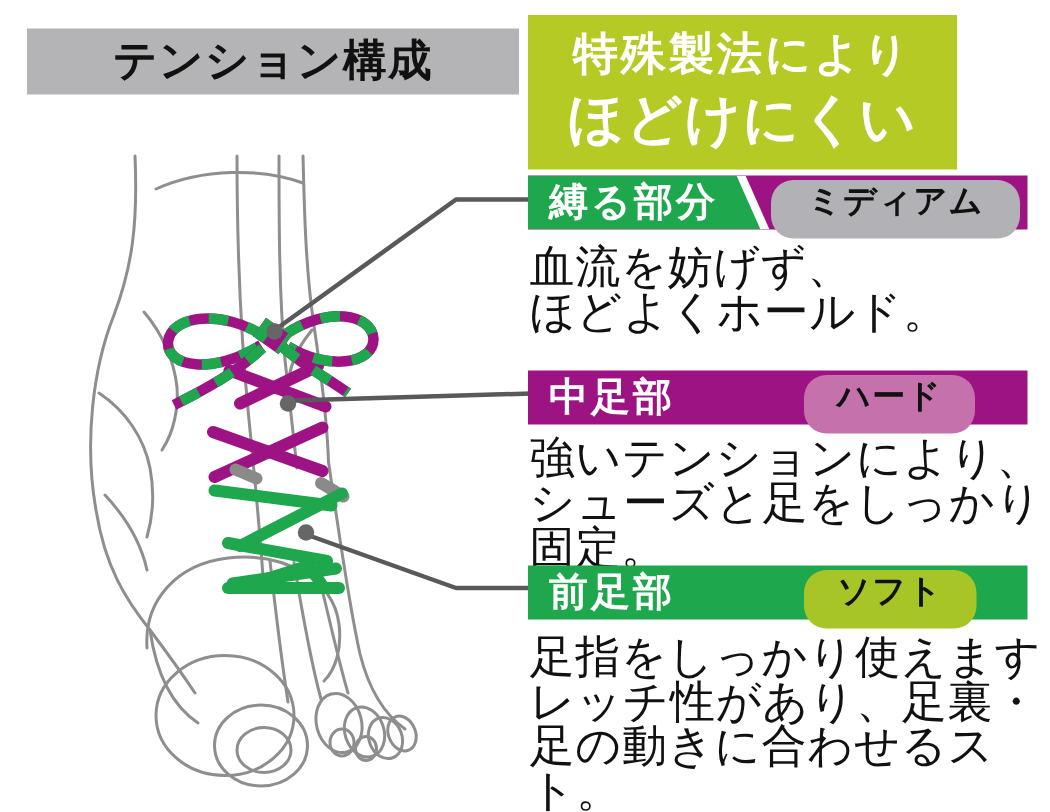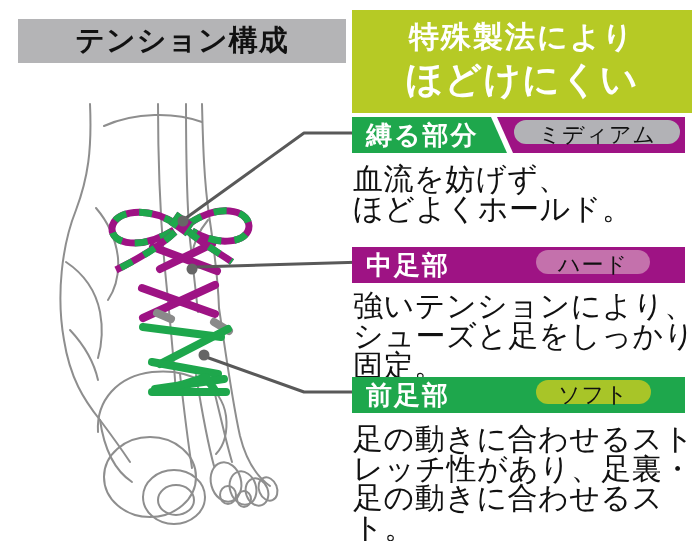--- a/index.html
+++ b/index.html
@@ -6,31 +6,31 @@
   body{font-family:"DejaVu Sans","Liberation Sans",sans-serif;}
   .canvas{position:relative;width:700px;height:541px;background:var(--white,#fff);overflow:hidden;}
   .abs{position:absolute;}
 
   
   .title-box{left:18px;top:19px;width:328px;height:44px;background:var(--title-gray);
     display:flex;align-items:center;justify-content:center;}
   .title-box .t{font-size:29px;font-weight:bold;color:var(--text-black);letter-spacing:1px;}
 
   
-  .headline{left:352px;top:10px;width:340px;height:103px;background:var(--yellow-green);
+  .headline{left:352px;top:10px;width:286px;height:103px;background:var(--yellow-green);
     display:flex;flex-direction:column;align-items:center;justify-content:center;}
   .headline .l1{font-size:30px;font-weight:bold;color:var(--white);line-height:36px;letter-spacing:2px;}
   .headline .l2{font-size:37px;font-weight:bold;color:var(--white);line-height:50px;letter-spacing:1px;}
 
   
   .bar{left:352px;width:333px;height:36px;}
   .bar .bar-label{position:absolute;left:14px;top:0;height:36px;line-height:37px;
     font-size:26px;font-weight:bold;color:var(--white);letter-spacing:2px;}
-  .pill{position:absolute;top:3px;height:24px;line-height:30px;border-radius:15px;
-    font-size:22px;font-weight:normal;color:var(--text-black);text-align:right;letter-spacing:1px;}
+  .pill{position:absolute;top:3px;height:39px;line-height:30px;border-radius:15px;
+    font-size:22px;font-weight:bold;color:var(--text-black);text-align:right;letter-spacing:1px;}
   .bar1{top:117px;background:var(--magenta);}
   .bar1 .split-white{position:absolute;inset:0;background:var(--white);
     clip-path:polygon(0 0,145px 0,161px 100%,0 100%);}
   .bar1 .split-green{position:absolute;inset:0;background:var(--green);
     clip-path:polygon(0 0,139px 0,155px 100%,0 100%);}
   .pill-medium{right:5px;padding:0 24px;background:var(--pill-gray);}
   .bar2{top:247px;background:var(--magenta);}
   .pill-hard{left:184px;padding:0 22px;background:var(--pill-pink);}
   .bar3{top:377px;background:var(--green);}
   .pill-soft{left:184px;padding:0 22px;background:var(--pill-yellow-green);}
@@ -154,18 +154,18 @@
   <div class="abs desc desc2">
     <div>強いテンションにより、</div>
     <div>シューズと足をしっかり固定。</div>
   </div>
 
   <div class="abs bar bar3">
     <span class="bar-label">前足部</span>
     <span class="pill pill-soft">ソフト</span>
   </div>
   <div class="abs desc desc3">
-    <div>足の動きに合わせるスト</div>
+    <div>足指をしっかり使えます</div>
     <div>レッチ性があり、足裏・</div>
     <div>足の動きに合わせるスト。</div>
   </div>
 
 </div>
 
 </body></html>

